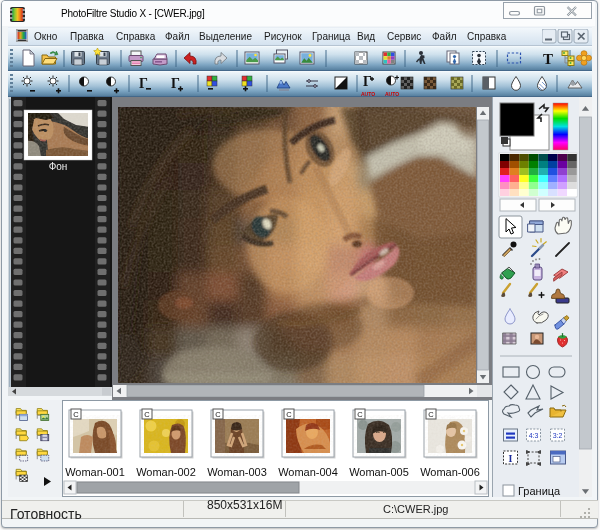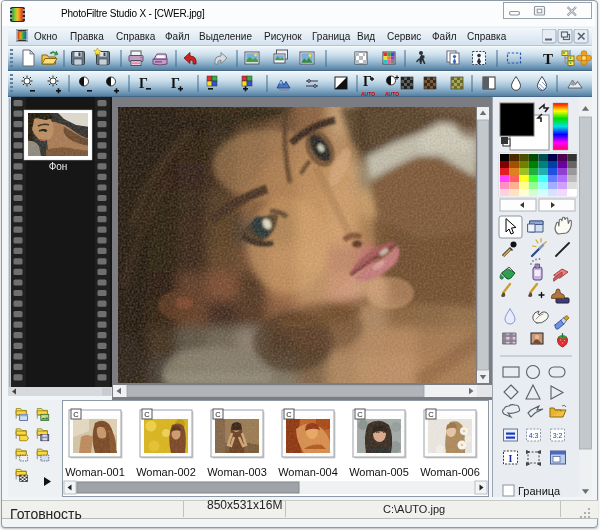--- a/index.html
+++ b/index.html
@@ -1114,21 +1114,21 @@
 <rect x="2" y="81" width="12" height="13" fill="#f3f4f5" stroke="#babfc4" stroke-width="1"></rect>
 <rect x="413" y="81" width="12" height="13" fill="#f3f4f5" stroke="#babfc4" stroke-width="1"></rect>
 <path d="M5.5,87.5 l4,-3 v6 z" fill="#222"></path>
 <path d="M421.5,87.5 l-4,-3 v6 z" fill="#222"></path>
 <rect x="15" y="82" width="222" height="11" fill="#9fa3a7" stroke="#85898d"></rect>
 </svg>
 
 <div id="statusbar" class="abs"></div>
 <div class="abs" style="left:10px;top:506px;font-size:14px;color:#222">Готовность</div>
 <div class="abs" style="left:207px;top:498px;font-size:12px;color:#222">850x531x16M</div>
-<div class="abs" style="left:383px;top:503px;font-size:11px;color:#222">C:\AUTO.jpg</div>
+<div class="abs" style="left:383px;top:503px;font-size:11px;color:#222">C:\CWER.jpg</div>
 <div class="abs" style="left:183px;top:501px;width:1px;height:16px;background:#c2c2bd"></div>
 <div class="abs" style="left:285px;top:501px;width:1px;height:16px;background:#c2c2bd"></div>
 <div class="abs" style="left:560px;top:501px;width:1px;height:16px;background:#c2c2bd"></div>
 <svg class="abs" style="left:580px;top:508px" width="12" height="12">
     <g fill="#b0b0ab">
       <rect x="8" y="0" width="2" height="2"></rect>
       <rect x="8" y="4" width="2" height="2"></rect>
       <rect x="8" y="8" width="2" height="2"></rect>
       <rect x="4" y="4" width="2" height="2"></rect>
       <rect x="4" y="8" width="2" height="2"></rect>

